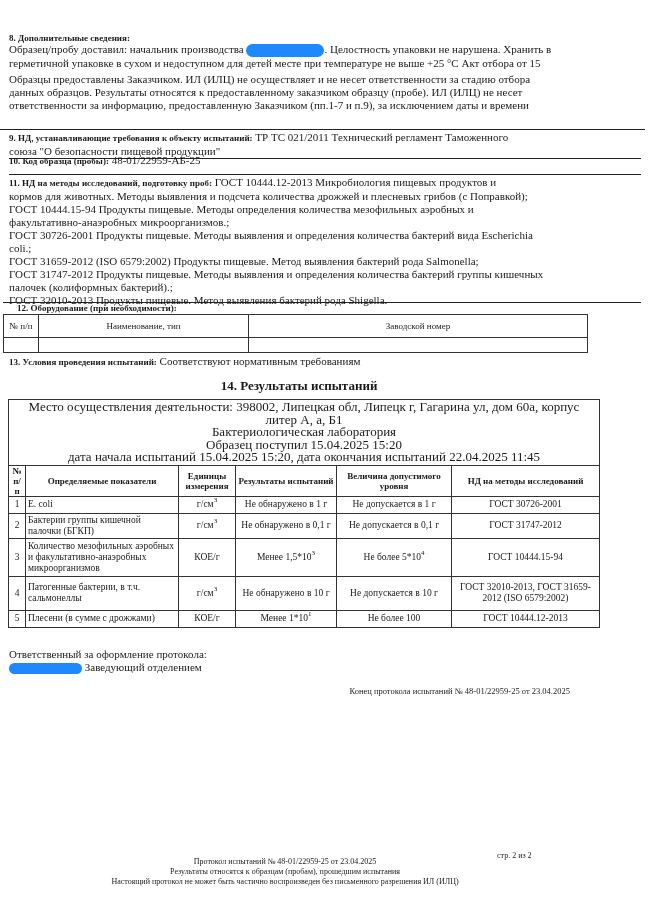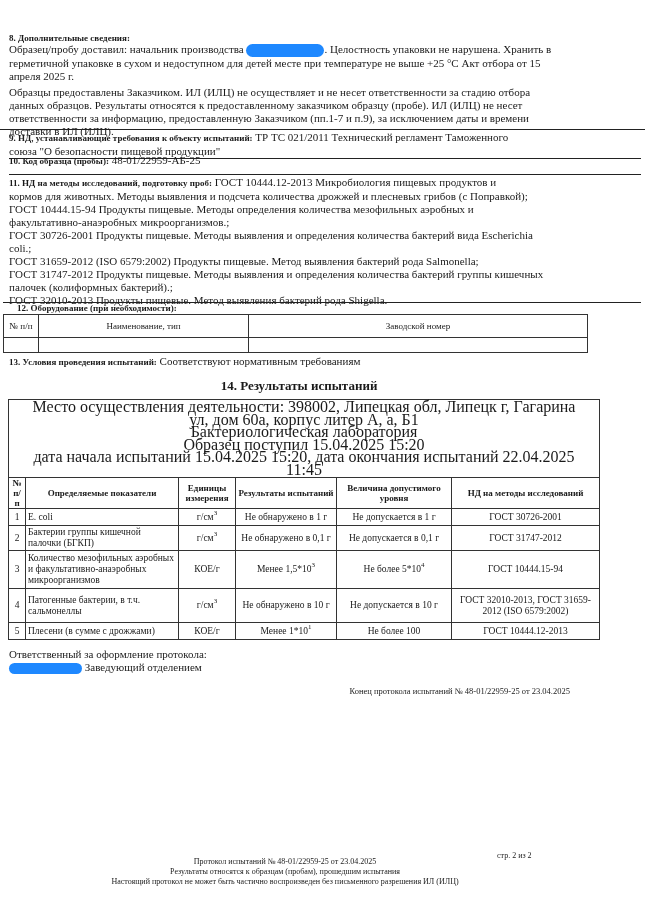--- a/index.html
+++ b/index.html
@@ -11,37 +11,35 @@
   .sb { font-weight: bold; font-size: 9px; }
   .redact { display: inline-block; background: #1e88ff; border-radius: 8px; vertical-align: middle; }
   .rule { position: absolute; height: 1px; background: #222; }
   table { border-collapse: collapse; font-family: Liberation Serif, serif; }
   td, th { border: 1px solid #333; padding: 0 2px; font-weight: normal; }
   .eq td { font-size: 9px; line-height: 11px; text-align: center; height: 14px; }
   .res { font-size: 9.5px; line-height: 11px; }
   .res th { font-weight: bold; font-size: 9px; text-align: center; line-height: 10px; }
   .res td { text-align: center; vertical-align: middle; }
   .res td.l { text-align: left; }
-  .res td.hdr { font-size: 16px; line-height: 12.5px; padding: 1px 18px; }
+  .res td.hdr { font-size: 13px; line-height: 12.5px; padding: 1px 18px; }
   sup { font-size: 7px; vertical-align: 5px; line-height: 0; }
   .foot { font-size: 8px; line-height: 10px; text-align: center; }
 </style>
 </head>
 <body>
 
 <div class="abs" style="left:9px; top:33px; width:600px;">
   <div class="sb">8. Дополнительные сведения:</div>
   <div class="t"><span>Образец/пробу доставил: начальник производства </span><span class="redact" style="width:78px;height:13px;"></span><span>. Целостность упаковки не нарушена. Хранить в</span></div>
   <div class="t">герметичной упаковке в сухом и недоступном для детей месте при температуре не выше +25 °С  Акт отбора от 15</div>
-  <div class="t">апреля 2025 г.</div>
   <div style="height:3px"></div>
   <div class="t">Образцы предоставлены Заказчиком. ИЛ (ИЛЦ) не осуществляет и не несет ответственности за стадию отбора</div>
   <div class="t">данных образцов. Результаты относятся к предоставленному заказчиком образцу (пробе). ИЛ (ИЛЦ) не несет</div>
   <div class="t">ответственности за информацию, предоставленную Заказчиком (пп.1-7 и п.9), за исключением даты и времени</div>
-  <div class="t">доставки в ИЛ (ИЛЦ).</div>
 </div>
 <div class="rule" style="left:0; top:129px; width:645px;"></div>
 
 <div class="abs" style="left:9px; top:131px; width:630px;">
   <div class="t"><span class="sb">9. НД, устанавливающие требования к объекту испытаний:</span><span> ТР ТС 021/2011 Технический регламент Таможенного</span></div>
   <div class="t">союза "О безопасности пищевой продукции"</div>
 </div>
 <div class="rule" style="left:9px; top:158px; width:632px;"></div>
 
 <div class="abs t" style="left:9px; top:154px; width:630px;">

